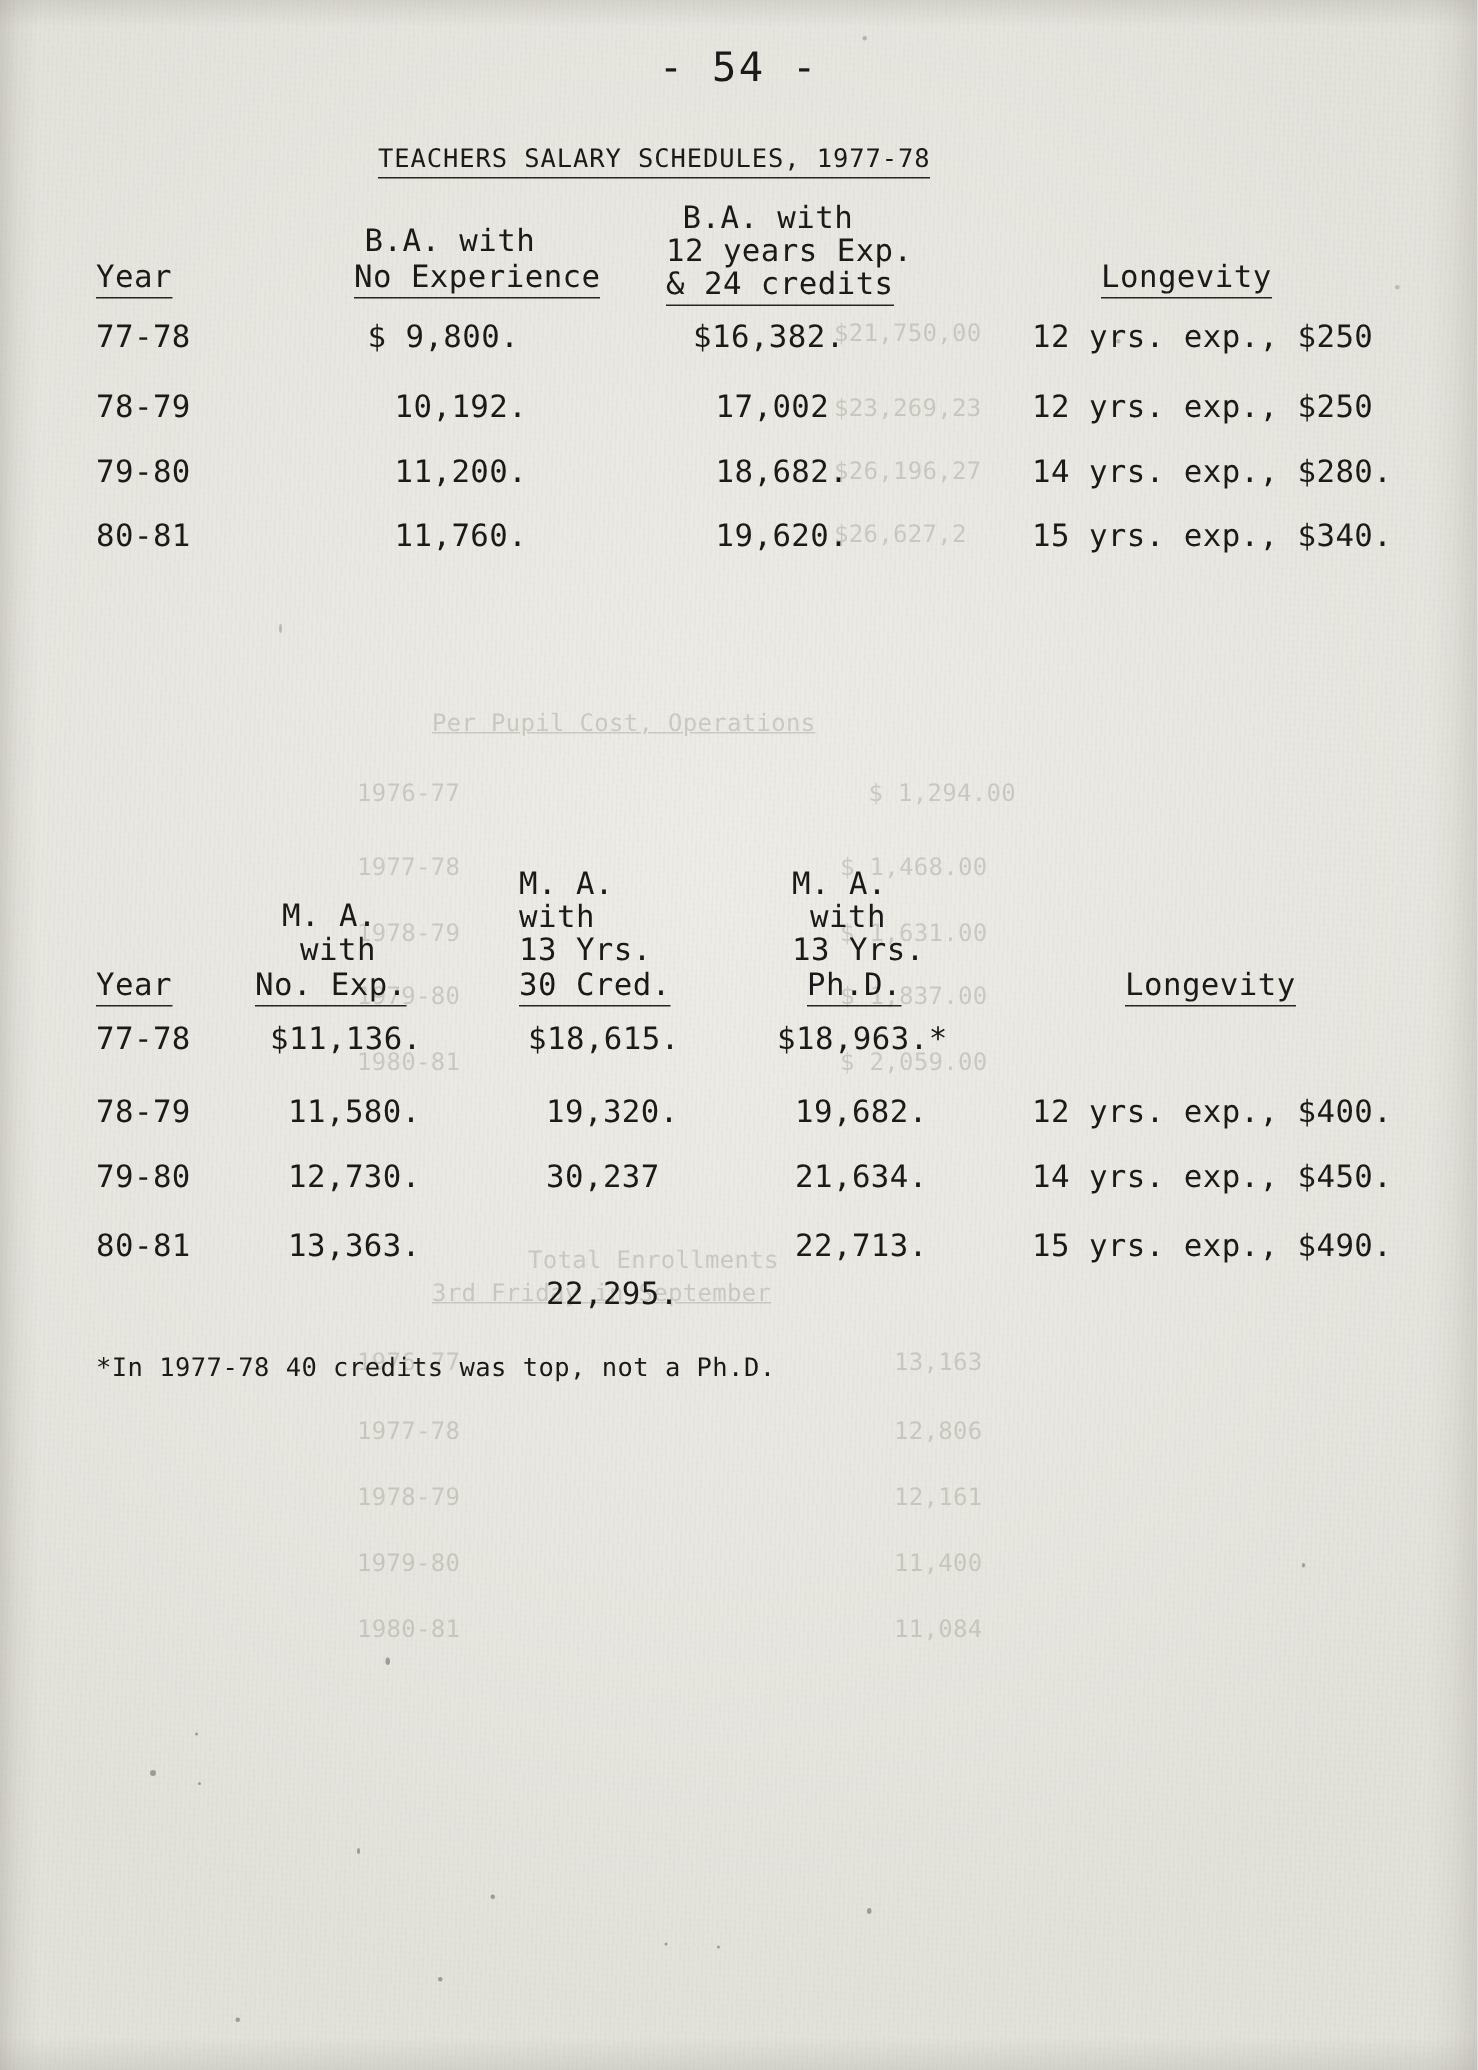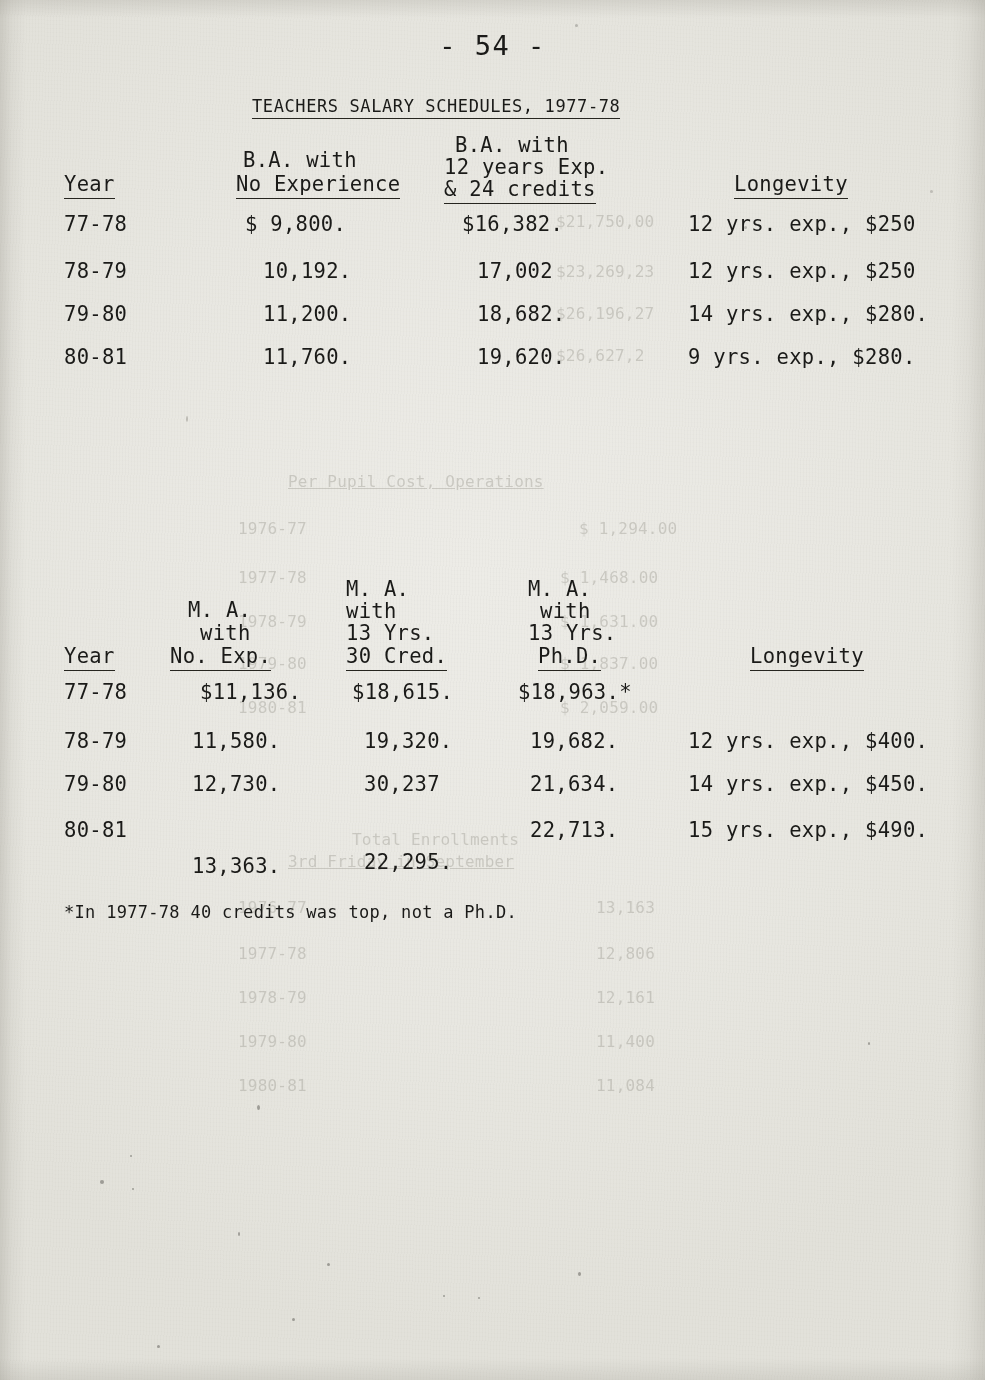--- a/index.html
+++ b/index.html
@@ -182,21 +182,21 @@
       <div class="cell" style="left:688px; top:259px;">12 yrs. exp., $250</div>
 
       <div class="cell" style="left:64px;  top:302px;">79-80</div>
       <div class="cell" style="left:263px; top:302px;">11,200.</div>
       <div class="cell" style="left:477px; top:302px;">18,682.</div>
       <div class="cell" style="left:688px; top:302px;">14 yrs. exp., $280.</div>
 
       <div class="cell" style="left:64px;  top:345px;">80-81</div>
       <div class="cell" style="left:263px; top:345px;">11,760.</div>
       <div class="cell" style="left:477px; top:345px;">19,620.</div>
-      <div class="cell" style="left:688px; top:345px;">9 yrs. exp., $280.</div>
+      <div class="cell" style="left:688px; top:345px;">15 yrs. exp., $340.</div>
     </div>
 
     <div class="tbl" id="table2" style="left:0; top:0; width:985px; height:420px;">
 
       <div class="cell hd ul" style="left:64px;  top:644px;">Year</div>
 
       <div class="cell hd" style="left:188px; top:598px;">M. A.</div>
       <div class="cell hd" style="left:200px; top:621px;">with</div>
       <div class="cell hd ul" style="left:170px; top:644px;">No. Exp.</div>
 
@@ -206,38 +206,38 @@
       <div class="cell hd ul" style="left:346px; top:644px;">30 Cred.</div>
 
       <div class="cell hd" style="left:528px; top:577px;">M. A.</div>
       <div class="cell hd" style="left:540px; top:599px;">with</div>
       <div class="cell hd" style="left:528px; top:621px;">13 Yrs.</div>
       <div class="cell hd ul" style="left:538px; top:644px;">Ph.D.</div>
 
       <div class="cell hd ul" style="left:750px; top:644px;">Longevity</div>
 
       <div class="cell" style="left:64px;  top:680px;">77-78</div>
-      <div class="cell" style="left:180px; top:680px;margin-left:20px;">$11,136.</div>
+      <div class="cell" style="left:180px; top:680px;">$11,136.</div>
       <div class="cell" style="left:352px; top:680px;">$18,615.</div>
       <div class="cell" style="left:518px; top:680px;">$18,963.*</div>
 
       <div class="cell" style="left:64px;  top:729px;">78-79</div>
       <div class="cell" style="left:192px; top:729px;">11,580.</div>
       <div class="cell" style="left:364px; top:729px;">19,320.</div>
       <div class="cell" style="left:530px; top:729px;">19,682.</div>
       <div class="cell" style="left:688px; top:729px;">12 yrs. exp., $400.</div>
 
       <div class="cell" style="left:64px;  top:772px;">79-80</div>
       <div class="cell" style="left:192px; top:772px;">12,730.</div>
       <div class="cell" style="left:364px; top:772px;">30,237</div>
       <div class="cell" style="left:530px; top:772px;">21,634.</div>
       <div class="cell" style="left:688px; top:772px;">14 yrs. exp., $450.</div>
 
       <div class="cell" style="left:64px;  top:818px;">80-81</div>
-      <div class="cell" style="left:192px; top:818px;margin-top:36px;">13,363.</div>
+      <div class="cell" style="left:192px; top:818px;">13,363.</div>
       <div class="cell" style="left:364px; top:818px;margin-top:32px;">22,295.</div>
       <div class="cell" style="left:530px; top:818px;">22,713.</div>
       <div class="cell" style="left:688px; top:818px;">15 yrs. exp., $490.</div>
     </div>
 
     <div class="footnote">*In 1977-78 40 credits was top, not a Ph.D.</div>
   </div>
 
   <div>
     <span class="speck" style="left:257px; top:1105px; width:3px;  height:5px;"></span>

